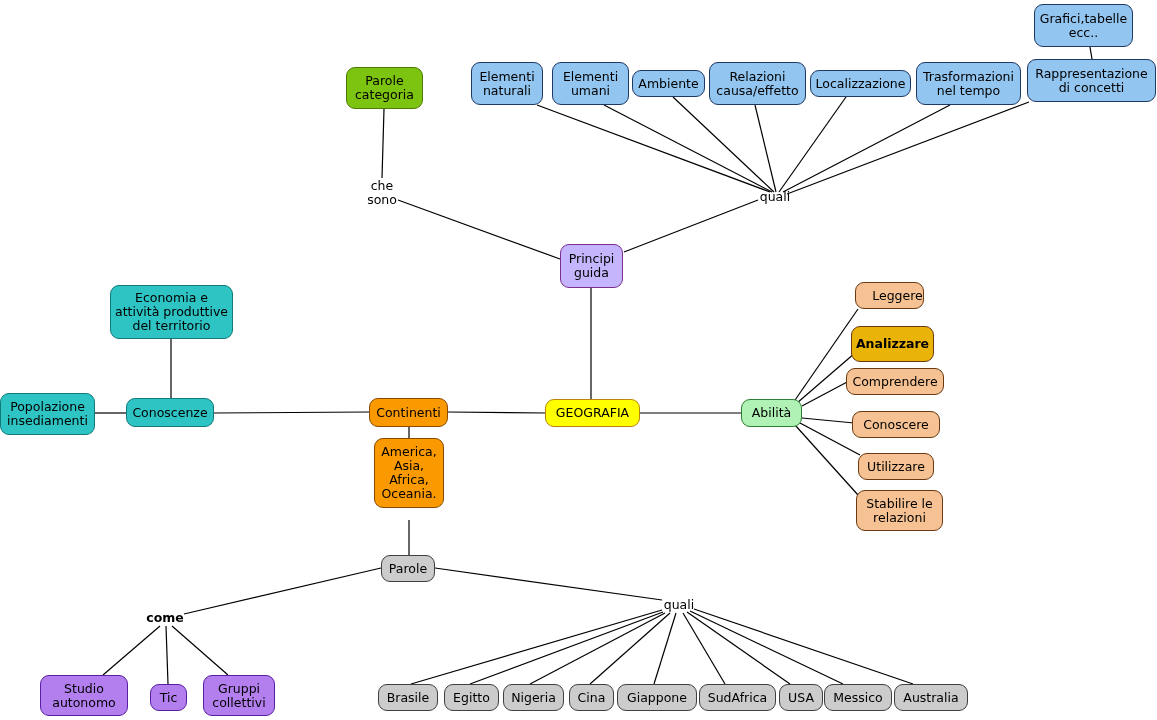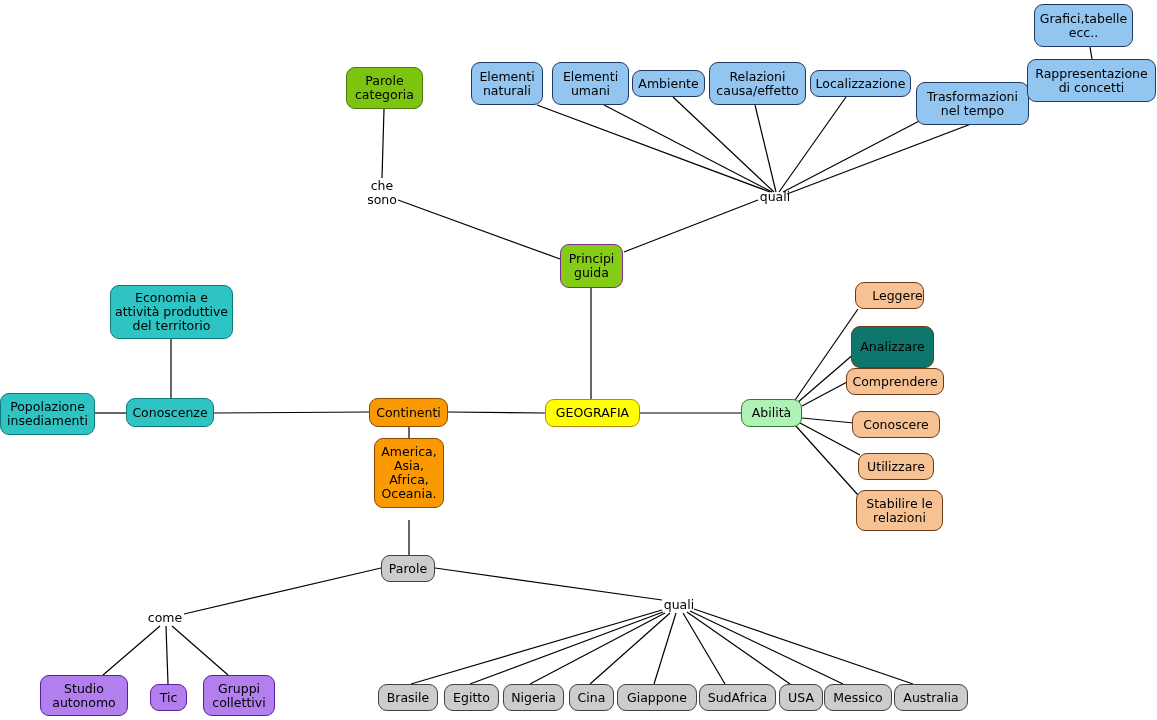--- a/index.html
+++ b/index.html
@@ -106,43 +106,43 @@
       <div class="node" style="left: 1034px; top: 4px; width: 99px; height: 43px; background: rgb(146, 197, 240); border-color: rgb(31, 56, 100);">Grafici,tabelle
 ecc..</div>
       <div class="node" style="left: 471px; top: 62px; width: 72px; height: 43px; background: rgb(146, 197, 240); border-color: rgb(31, 56, 100);">Elementi
 naturali</div>
       <div class="node" style="left: 552px; top: 62px; width: 77px; height: 43px; background: rgb(146, 197, 240); border-color: rgb(31, 56, 100);">Elementi
 umani</div>
       <div class="node" style="left: 632px; top: 70px; width: 73px; height: 27px; background: rgb(146, 197, 240); border-color: rgb(31, 56, 100);">Ambiente</div>
       <div class="node" style="left: 709px; top: 62px; width: 97px; height: 43px; background: rgb(146, 197, 240); border-color: rgb(31, 56, 100);">Relazioni
 causa/effetto</div>
       <div class="node" style="left: 810px; top: 70px; width: 101px; height: 27px; background: rgb(146, 197, 240); border-color: rgb(31, 56, 100);">Localizzazione</div>
-      <div class="node" style="left: 916px; top: 62px; width: 113px; height: 43px; background: rgb(146, 197, 240); border-color: rgb(31, 56, 100); margin-top: 20px;">Trasformazioni
+      <div class="node" style="left: 916px; top: 62px; width: 105px; height: 43px; background: rgb(146, 197, 240); border-color: rgb(31, 56, 100);">Trasformazioni
 nel tempo</div>
       <div class="node" style="left: 1027px; top: 59px; width: 129px; height: 43px; background: rgb(146, 197, 240); border-color: rgb(31, 56, 100);">Rappresentazione
 di concetti</div>
       <div class="node" style="left: 346px; top: 67px; width: 77px; height: 42px; background: rgb(125, 196, 16); border-color: rgb(76, 122, 10);">Parole
 categoria</div>
-      <div class="node" style="left: 560px; top: 244px; width: 63px; height: 44px; background: #84cc16; border-color: rgb(123, 46, 142);">Principi
+      <div class="node" style="left: 560px; top: 244px; width: 63px; height: 44px; background: #c4b5fd; border-color: rgb(123, 46, 142);">Principi
 guida</div>
       <div class="node" style="left: 110px; top: 285px; width: 123px; height: 54px; background: rgb(46, 196, 196); border-color: rgb(18, 122, 122);">Economia e
 attività produttive
 del territorio</div>
       <div class="node" style="left: 0px; top: 393px; width: 95px; height: 42px; background: rgb(46, 196, 196); border-color: rgb(18, 122, 122);">Popolazione
 insediamenti</div>
       <div class="node" style="left: 126px; top: 398px; width: 88px; height: 29px; background: rgb(46, 196, 196); border-color: rgb(18, 122, 122);">Conoscenze</div>
       <div class="node" style="left: 369px; top: 398px; width: 79px; height: 29px; background: rgb(251, 154, 0); border-color: rgb(138, 75, 0);">Continenti</div>
       <div class="node" style="left: 374px; top: 438px; width: 70px; height: 70px; background: rgb(251, 154, 0); border-color: rgb(138, 75, 0);">America,
 Asia,
 Africa,
 Oceania.</div>
       <div class="node" style="left: 545px; top: 399px; width: 95px; height: 28px; background: rgb(255, 255, 0); border-color: rgb(184, 134, 11);">GEOGRAFIA</div>
       <div class="node" style="left: 741px; top: 399px; width: 61px; height: 28px; background: rgb(176, 242, 182); border-color: rgb(46, 125, 50);">Abilità</div>
       <div class="node" style="left: 855px; top: 282px; width: 69px; height: 27px; background: rgb(247, 194, 147); border-color: rgb(107, 58, 18); padding-left: 20px;">Leggere</div>
-      <div class="node" style="left: 851px; top: 326px; width: 83px; height: 42px; background: #0f766e; border-color: rgb(107, 58, 18);">Analizzare</div>
+      <div class="node" style="left: 851px; top: 326px; width: 83px; height: 36px; background: #eab308; border-color: rgb(107, 58, 18); font-weight: bold;">Analizzare</div>
       <div class="node" style="left: 846px; top: 368px; width: 98px; height: 27px; background: rgb(247, 194, 147); border-color: rgb(107, 58, 18);">Comprendere</div>
       <div class="node" style="left: 852px; top: 411px; width: 88px; height: 27px; background: rgb(247, 194, 147); border-color: rgb(107, 58, 18);">Conoscere</div>
       <div class="node" style="left: 858px; top: 453px; width: 76px; height: 27px; background: rgb(247, 194, 147); border-color: rgb(107, 58, 18);">Utilizzare</div>
       <div class="node" style="left: 856px; top: 490px; width: 87px; height: 41px; background: rgb(247, 194, 147); border-color: rgb(107, 58, 18);">Stabilire le
 relazioni</div>
       <div class="node" style="left: 381px; top: 555px; width: 54px; height: 27px; background: rgb(204, 204, 204); border-color: rgb(64, 64, 64);">Parole</div>
       <div class="node" style="left: 40px; top: 675px; width: 88px; height: 41px; background: rgb(179, 127, 239); border-color: rgb(90, 31, 160);">Studio
 autonomo</div>
       <div class="node" style="left: 150px; top: 684px; width: 37px; height: 27px; background: rgb(179, 127, 239); border-color: rgb(90, 31, 160);">Tic</div>
       <div class="node" style="left: 203px; top: 675px; width: 72px; height: 41px; background: rgb(179, 127, 239); border-color: rgb(90, 31, 160);">Gruppi
@@ -154,16 +154,16 @@
       <div class="node" style="left: 617px; top: 684px; width: 80px; height: 27px; background: rgb(204, 204, 204); border-color: rgb(64, 64, 64);">Giappone</div>
       <div class="node" style="left: 699px; top: 684px; width: 77px; height: 27px; background: rgb(204, 204, 204); border-color: rgb(64, 64, 64);">SudAfrica</div>
       <div class="node" style="left: 779px; top: 684px; width: 44px; height: 27px; background: rgb(204, 204, 204); border-color: rgb(64, 64, 64);">USA</div>
       <div class="node" style="left: 824px; top: 684px; width: 68px; height: 27px; background: rgb(204, 204, 204); border-color: rgb(64, 64, 64);">Messico</div>
       <div class="node" style="left: 894px; top: 684px; width: 74px; height: 27px; background: rgb(204, 204, 204); border-color: rgb(64, 64, 64);">Australia</div>
     </div>
   <div id="junctions-layer">
       <div class="junction" style="left: 758px; top: 189px; width: 34px; height: 16px;">quali</div>
       <div class="junction" style="left: 366px; top: 178px; width: 32px; height: 30px;">che
 sono</div>
-      <div class="junction" style="left: 146px; top: 610px; width: 38px; height: 16px;">come</div>
+      <div class="junction" style="left: 146px; top: 610px; width: 38px; height: 16px; font-weight: bold;">come</div>
       <div class="junction" style="left: 662px; top: 597px; width: 34px; height: 16px;">quali</div>
     </div>
 </div>
 
 </body></html>

